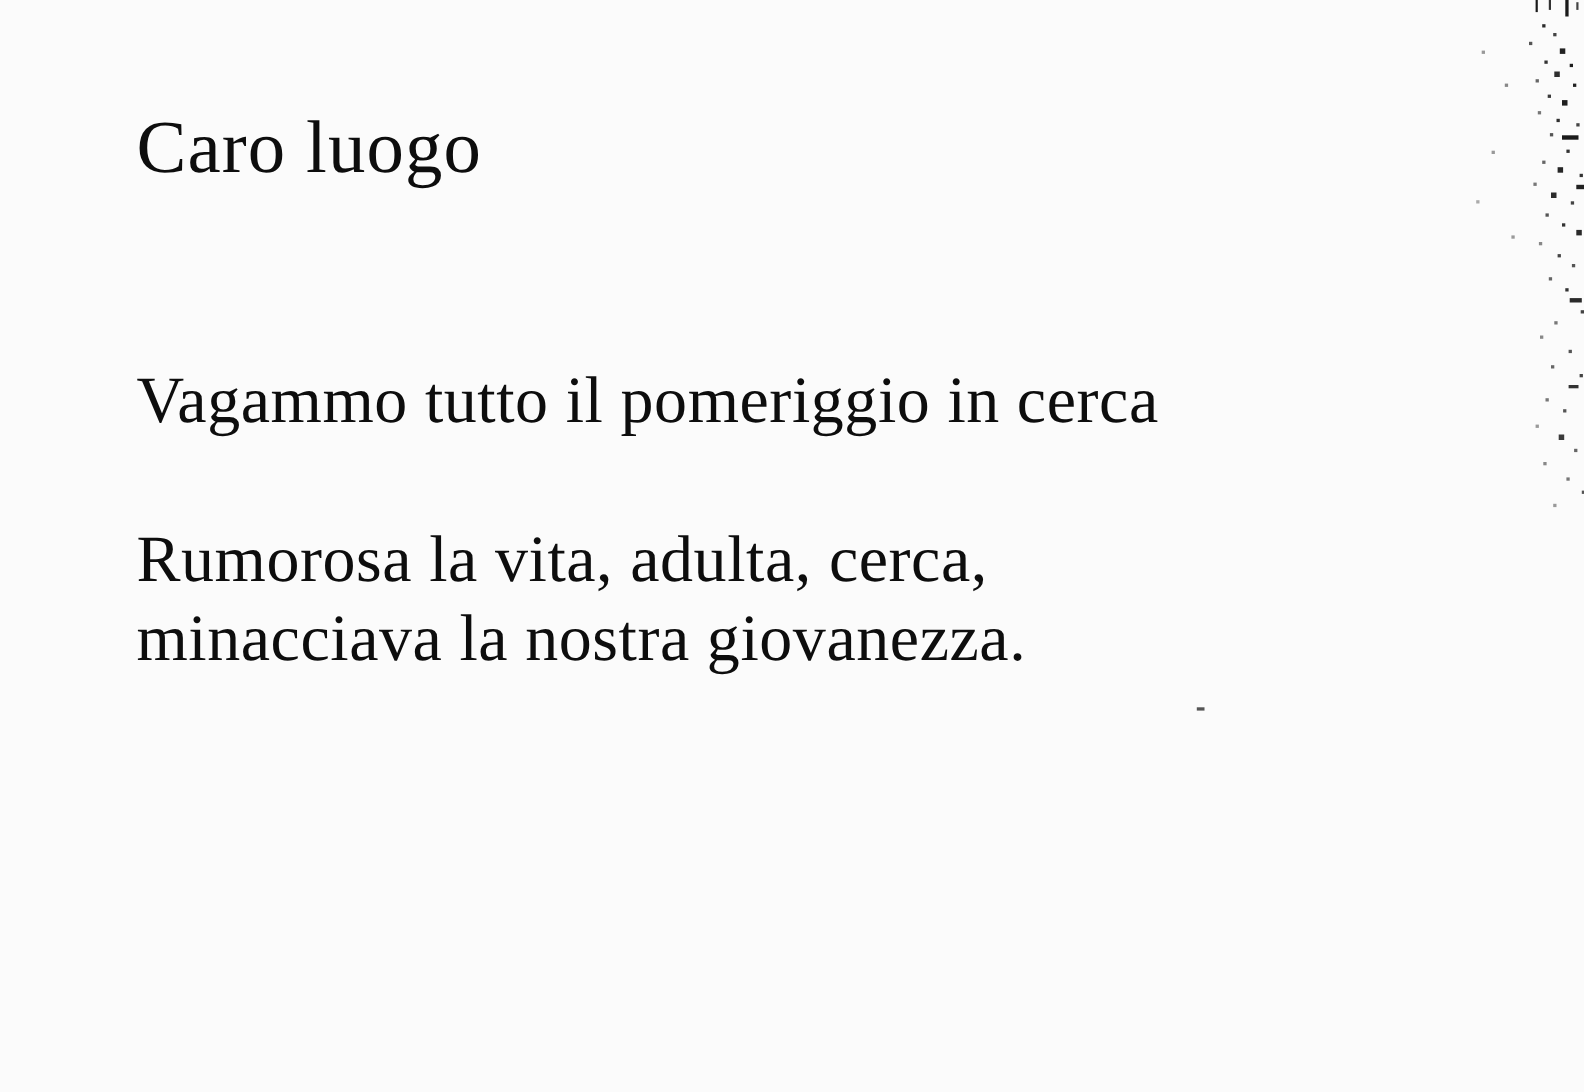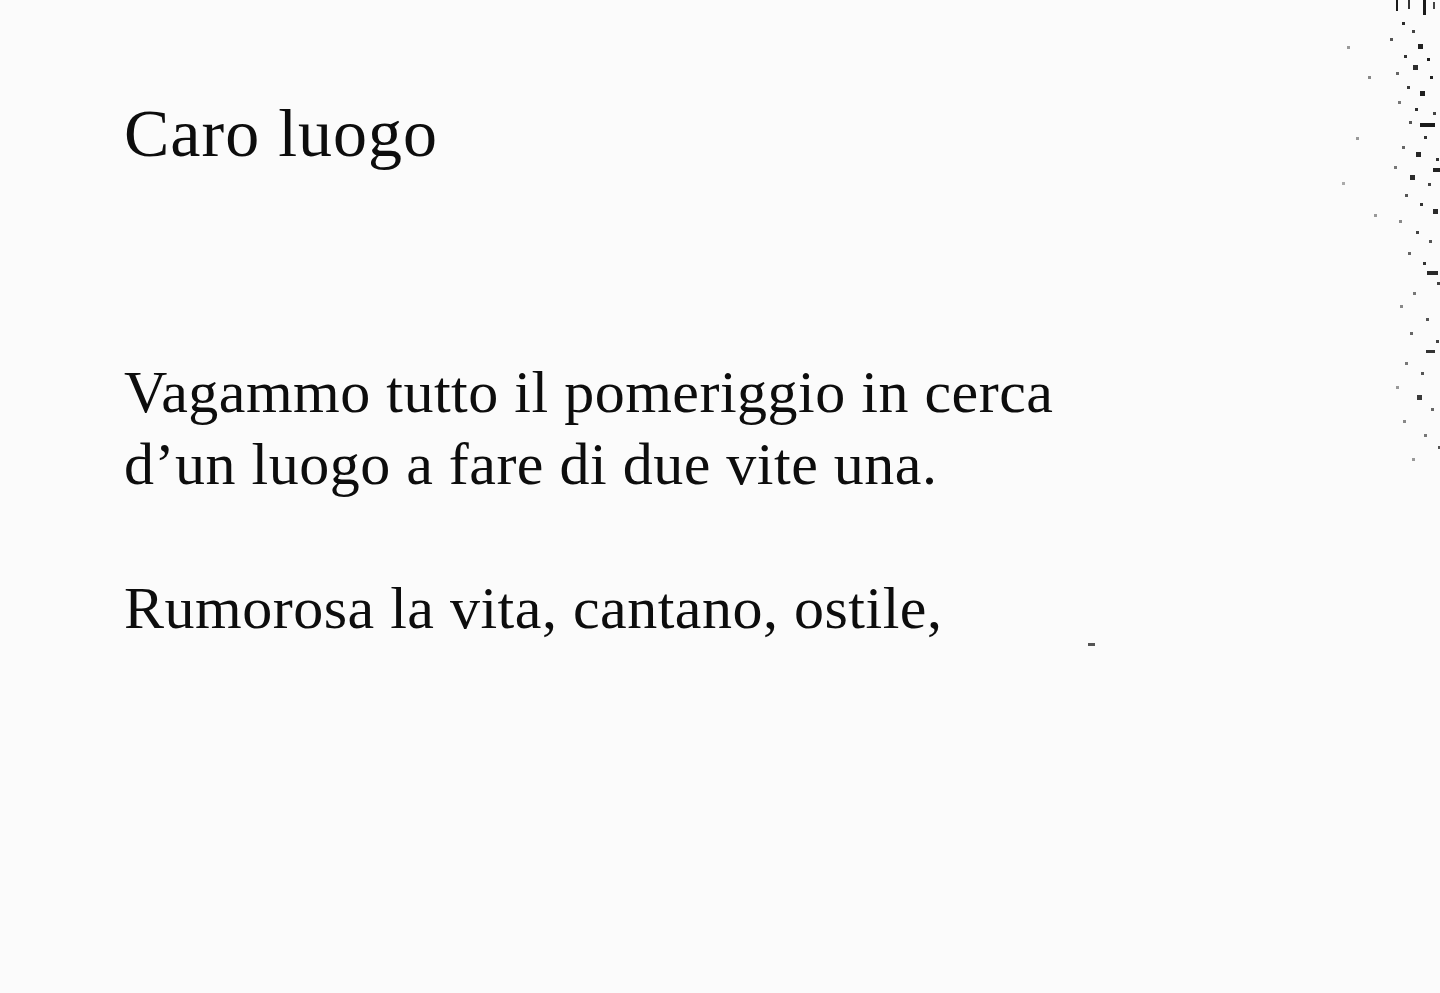--- a/index.html
+++ b/index.html
@@ -24,21 +24,21 @@
     top: 50px;
     font-size: 68px;
     line-height: 1.1;
     font-weight: 400;
     letter-spacing: 1px;
     white-space: nowrap;
   }
   .poem-body {
     position: absolute;
     left: 124px;
-    top: 356px;
+    top: 328px;
     font-size: 60px;
     line-height: 72px;
     letter-spacing: 0.5px;
   }
   .stanza { margin: 0 0 72px 0; }
   .stanza:last-child { margin-bottom: 0; }
   .poem-line { white-space: nowrap; }
 
   
   .scan-noise { position: absolute; left: 0; top: 0; width: 1440px; height: 993px; pointer-events: none; }
@@ -77,24 +77,24 @@
 </head>
 <body>
 
 <div class="page">
 
   <h1 class="poem-title">Caro luogo</h1>
 
   <div class="poem-body">
     <div class="stanza">
       <div class="poem-line">Vagammo tutto il pomeriggio in cerca</div>
-      <div class="poem-line">d’un luogo a fare di due vite una.</div>
     </div>
     <div class="stanza">
-      <div class="poem-line">Rumorosa la vita, cantano, ostile,</div>
+      <div class="poem-line">Rumorosa la vita, adulta, cerca,</div>
+      <div class="poem-line">minacciava la nostra giovanezza.</div>
     </div>
     <div class="stanza">
     </div>
   </div>
 
   <div class="scan-noise">
     <span class="noise-tick tick-a"></span>
     <span class="noise-tick tick-b"></span>
     <span class="noise-tick tick-c"></span>
     <span class="noise-tick tick-d"></span>

